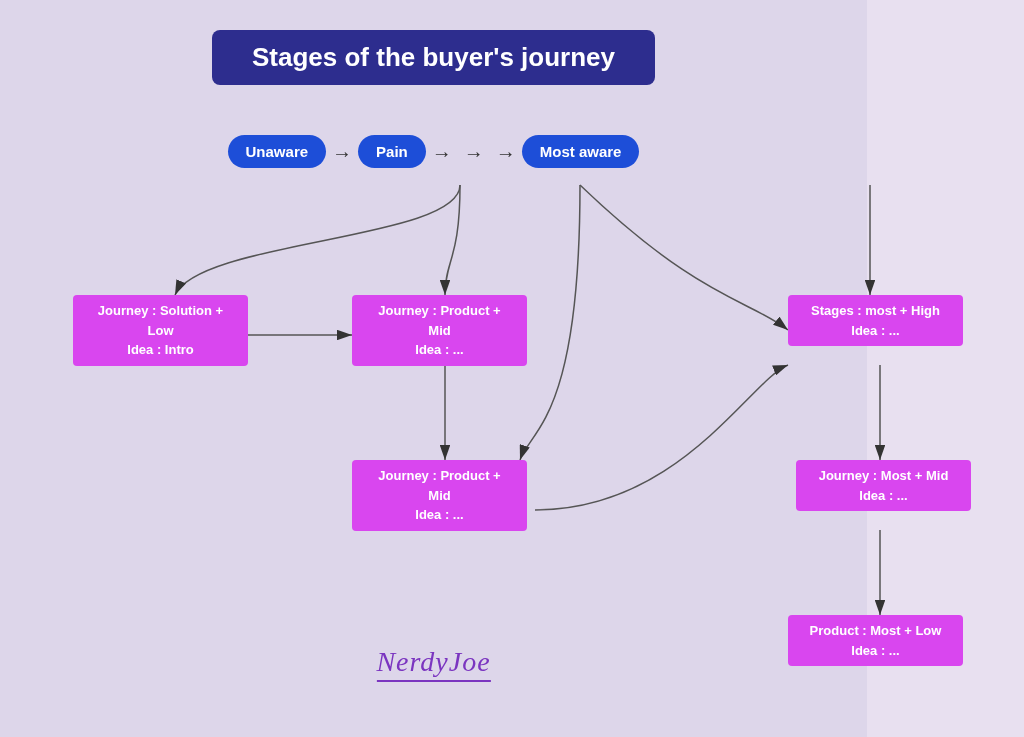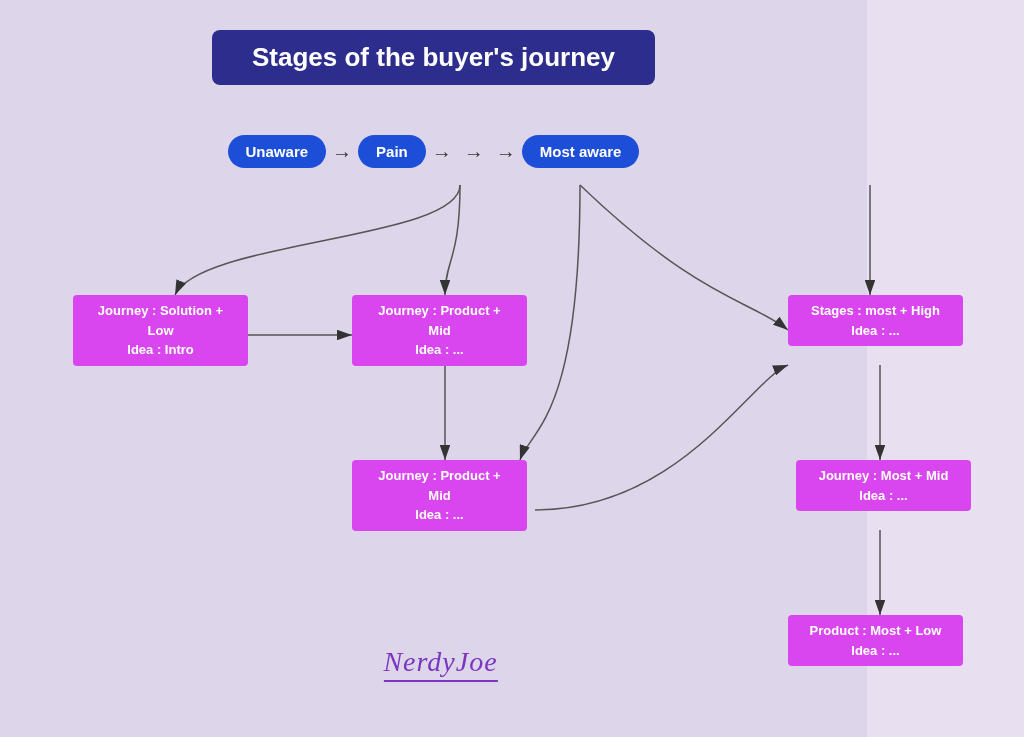--- a/index.html
+++ b/index.html
@@ -95,21 +95,20 @@
       bottom: 55px;
       left: 50%;
       transform: translateX(-50%);
       font-family: 'Georgia', serif;
       font-size: 28px;
       color: #7b35c0;
       font-style: italic;
       letter-spacing: 1px;
       border-bottom: 2px solid #7b35c0;
       padding-bottom: 2px;
-      margin-left: 7px;
     }
   </style>
 </head>
 <body>
 
 <div class="main-container">
 
   <div class="title-box">
     <span class="title-text">Stages of the buyer's journey</span>
   </div>

